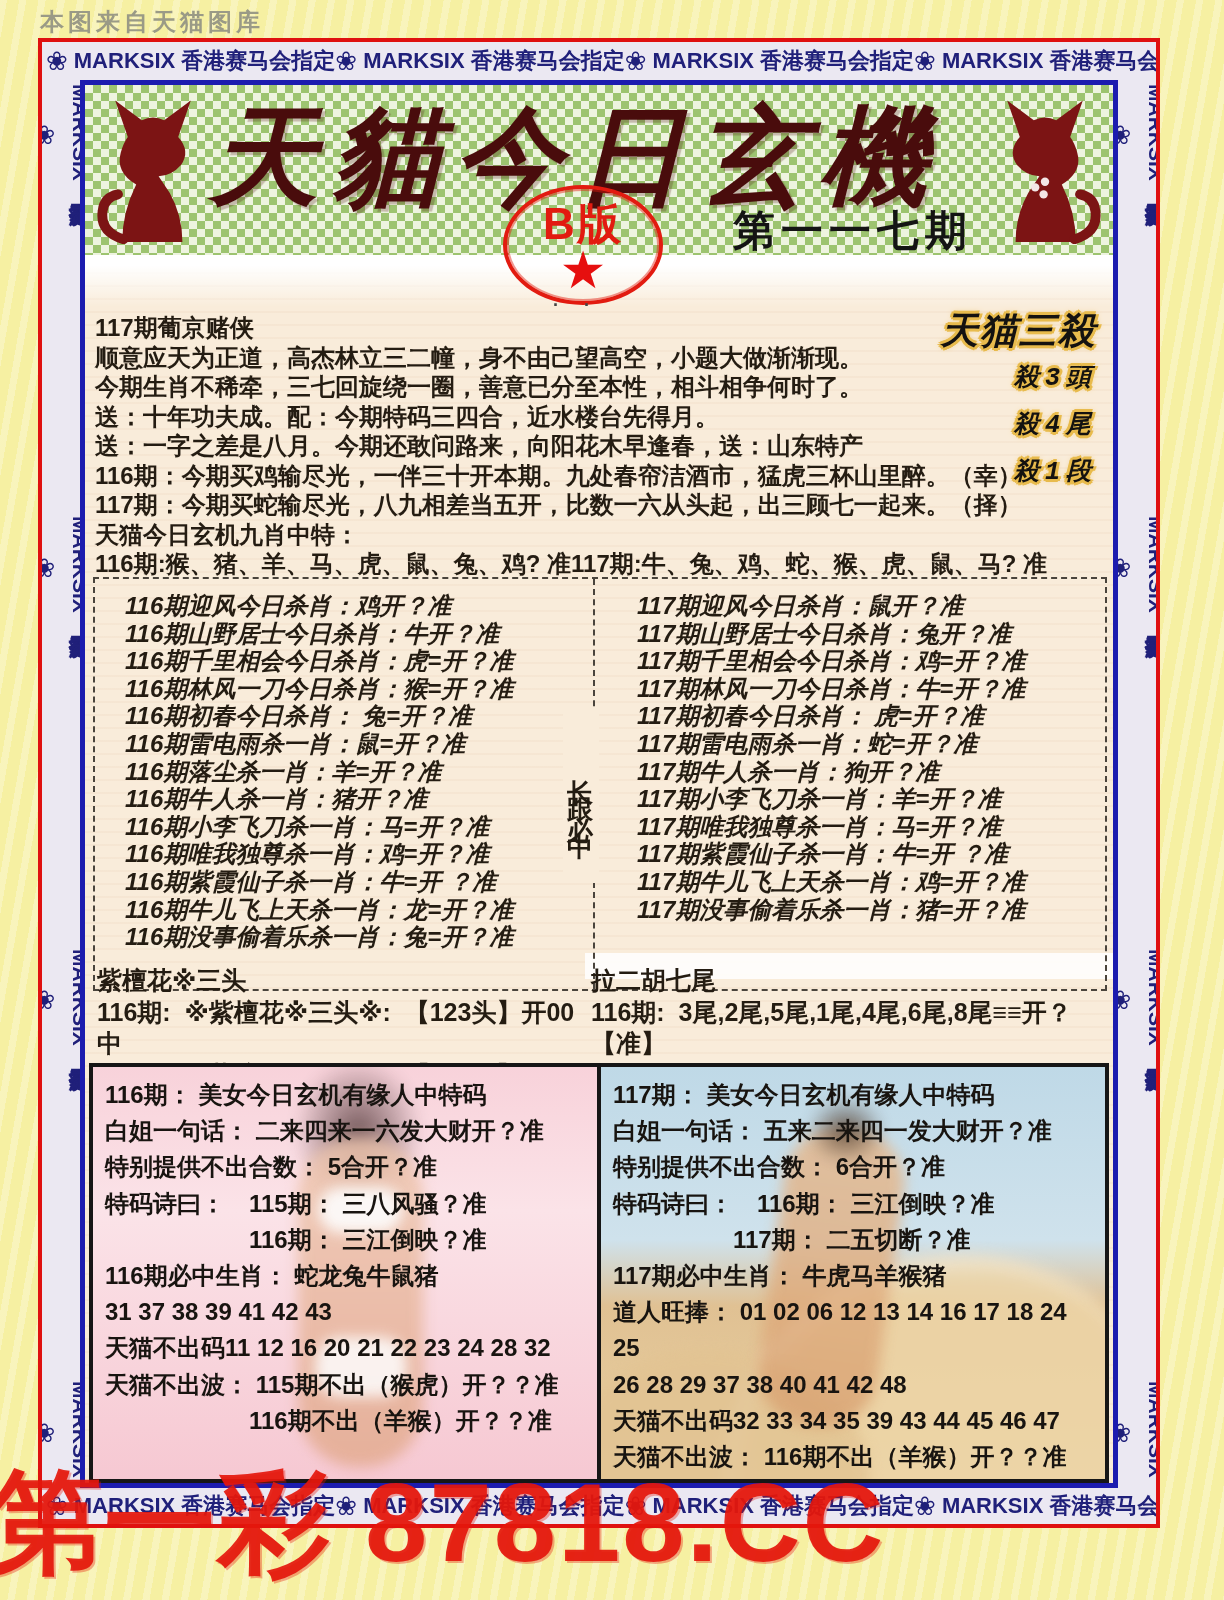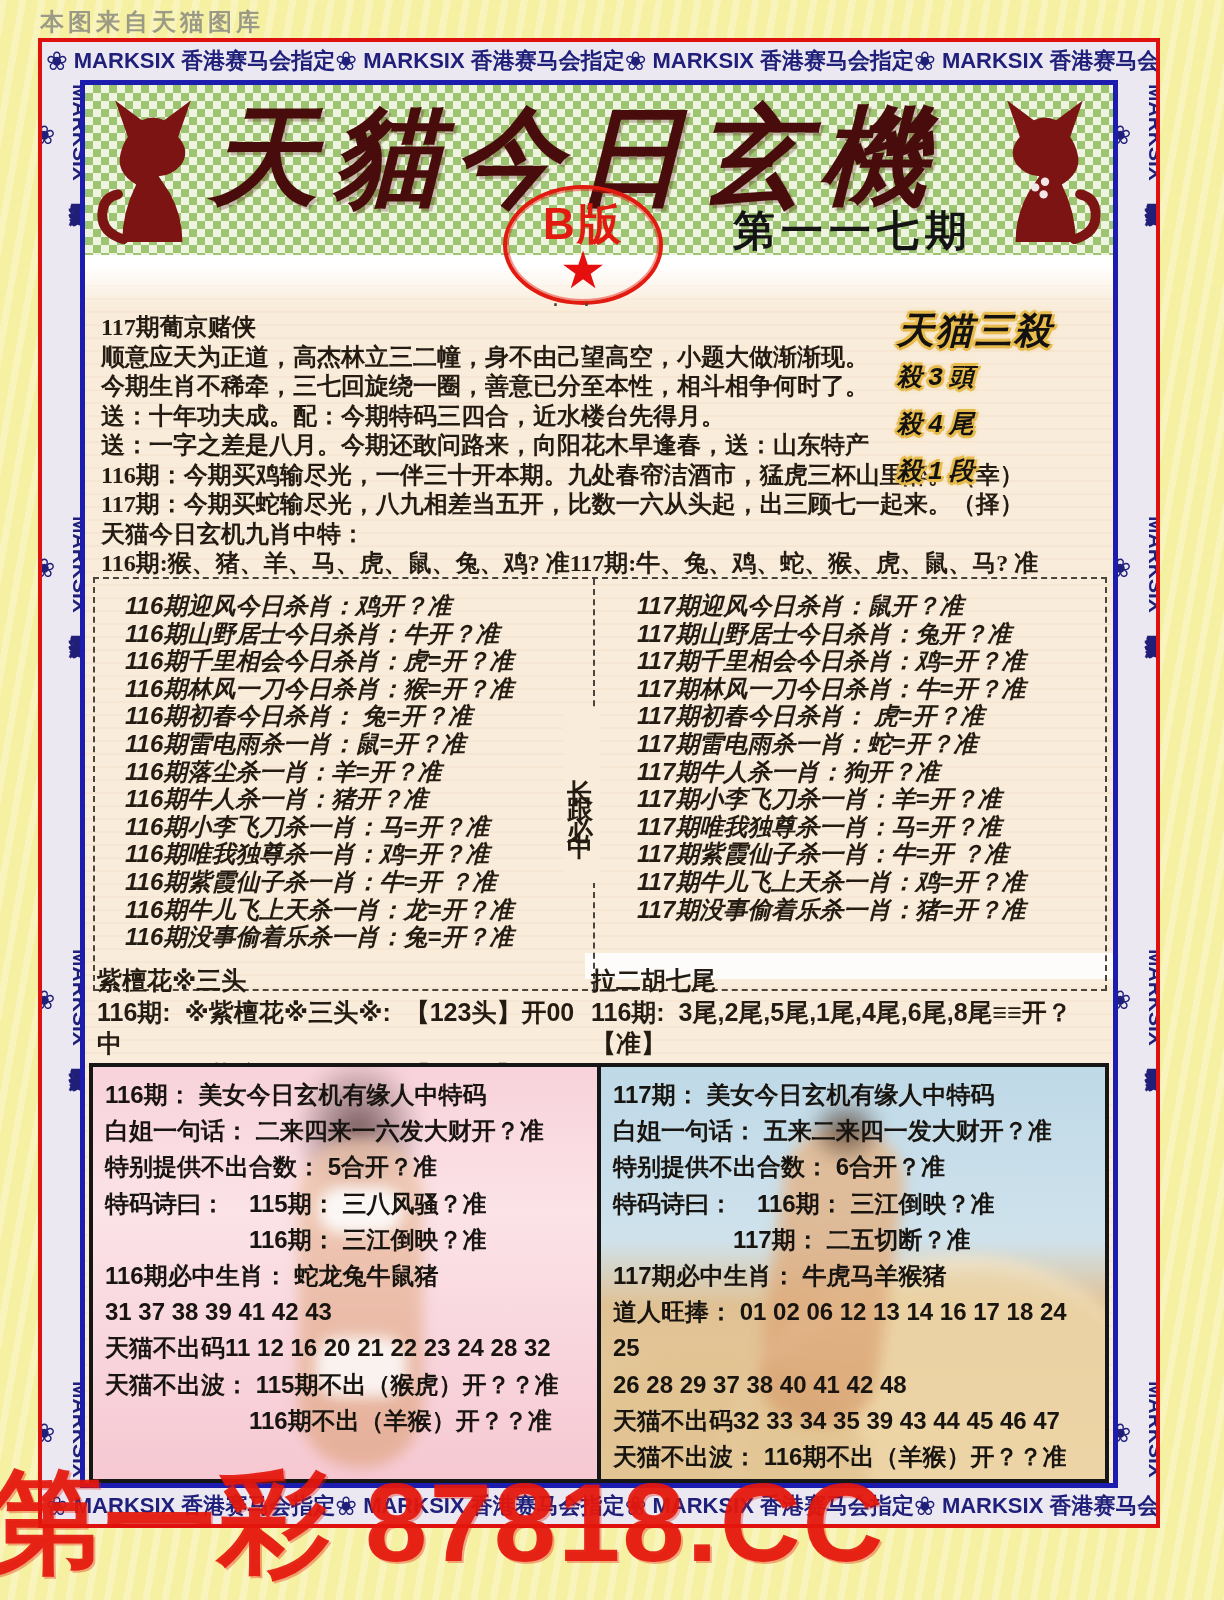--- a/index.html
+++ b/index.html
@@ -48,25 +48,25 @@
   .cat-left{left:12px;}
   .cat-right{right:12px;transform:scaleX(-1);}
   .b-badge{position:absolute;left:418px;top:100px;width:152px;height:112px;border:4px solid #e21b10;
     border-radius:50%;z-index:6;display:flex;flex-direction:column;align-items:center;box-shadow:inset 0 0 0 2px rgba(226,27,16,.45);}
   .b-badge .b-text{font-size:44px;font-weight:900;color:#e21b10;margin-top:6px;letter-spacing:2px;}
   .b-badge .star{font-size:52px;color:#e60f0f;line-height:40px;margin-top:-4px;}
   .issue{position:absolute;left:648px;top:118px;font-size:42px;font-weight:900;color:#141414;letter-spacing:6px;}
   .white-strip{left:0;right:0;top:170px;height:52px;background:linear-gradient(#ffffff 20%,rgba(255,255,255,0));z-index:4;}
   .dots{left:468px;top:210px;font-size:18px;font-weight:900;color:#444;letter-spacing:10px;z-index:5;}
   
-  .intro{left:16px;top:228px;right:6px;z-index:3;font-family:Liberation Serif, serif;}
+  .intro{left:10px;top:228px;right:6px;z-index:3;}
   .iline{font-size:24px;font-weight:700;color:#241c12;line-height:29.5px;white-space:pre-wrap;}
   .nine{display:flex;text-align:center;}
   
-  .sansha{right:16px;top:222px;width:200px;text-align:left;z-index:4;font-style:italic;}
+  .sansha{right:16px;top:222px;width:200px;text-align:right;z-index:4;font-style:italic;}
   .sansha div{font-weight:900;color:#141210;
     text-shadow:-3px 0 0 #e8bb4d,3px 0 0 #e8bb4d,0 -3px 0 #e8bb4d,0 3px 0 #e8bb4d,-2px -2px 0 #e8bb4d,2px 2px 0 #e8bb4d,-2px 2px 0 #e8bb4d,2px 2px 0 #e8bb4d,0 0 6px #e8bb4d;}
   .sansha .s-title{font-size:37px;line-height:48px;letter-spacing:2px;}
   .sansha .s-line{font-size:25px;line-height:47px;letter-spacing:6px;font-family:Liberation Mono, monospace;}
   
   .killbox{left:8px;top:492px;width:1010px;height:410px;border:2px dashed #4a443c;display:flex;z-index:3;}
   .kill-col{padding:13px 0 0 30px;}
   .kill-col-left{width:468px;}
   .kill-col-right{flex:1;border-left:2px dashed #4a443c;padding-left:42px;}
   .krow{font-size:24px;font-weight:700;color:#241c12;line-height:27.6px;white-space:pre-wrap;font-style:italic;}

